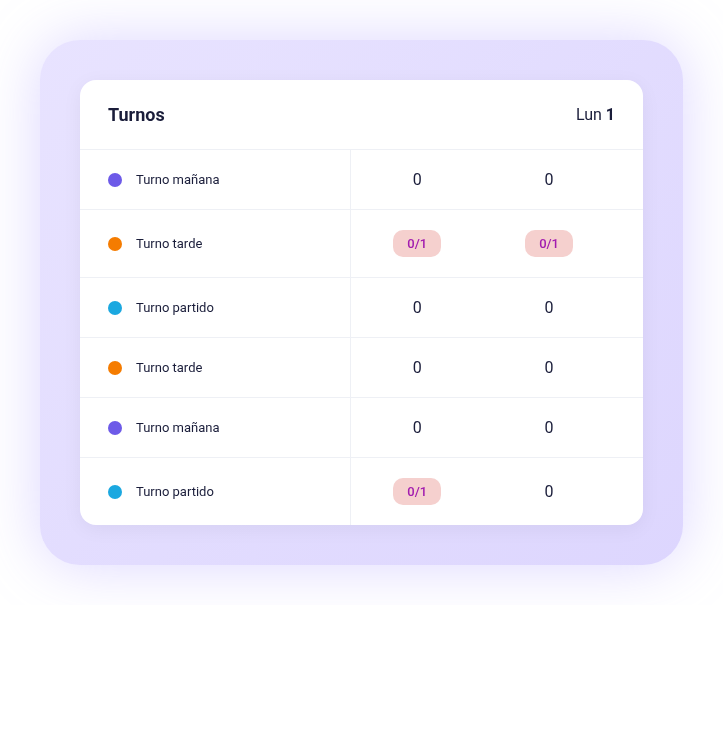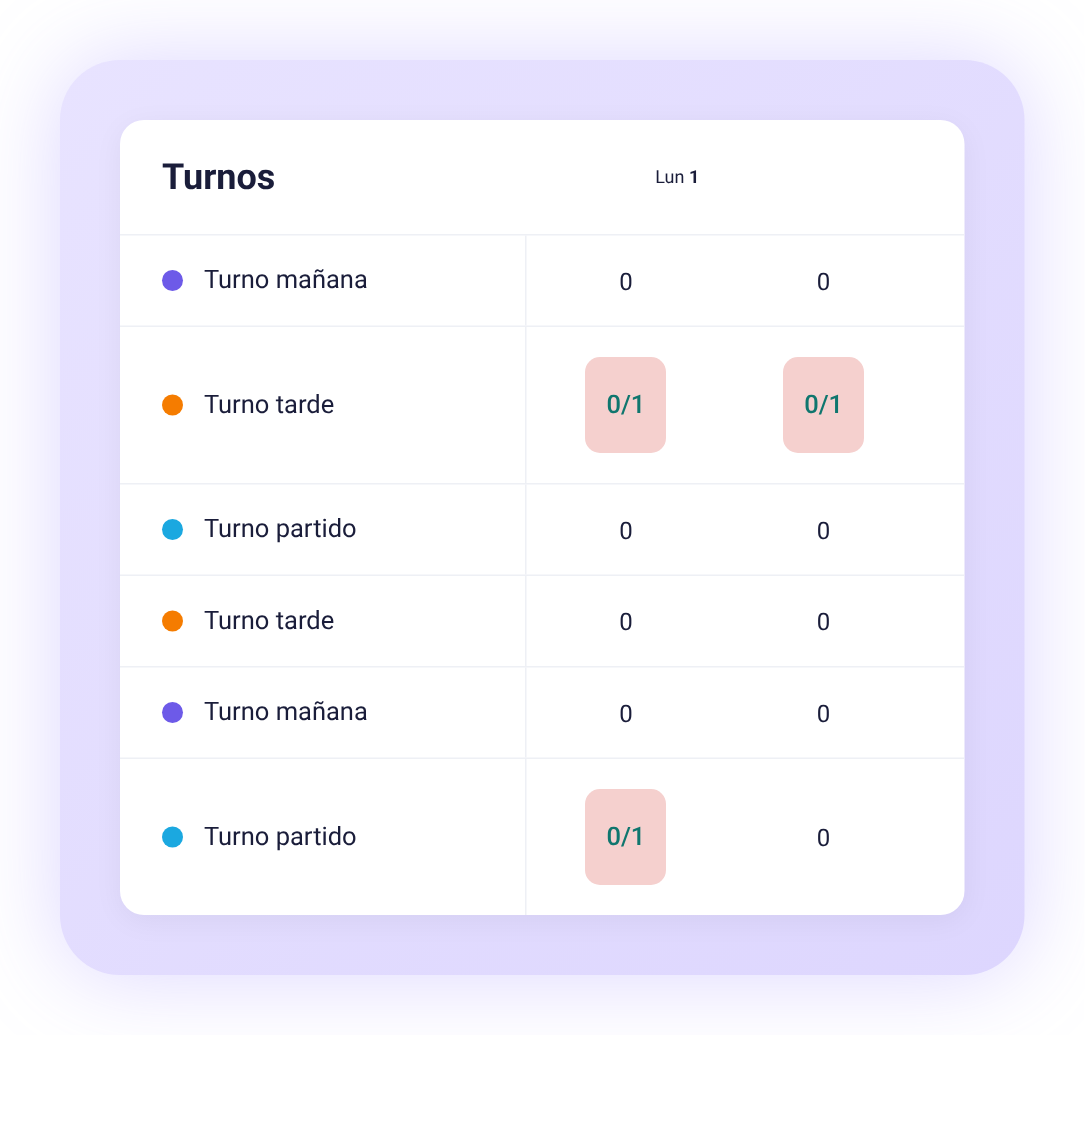--- a/index.html
+++ b/index.html
@@ -33,29 +33,29 @@
     }
     
     .header-row {
       display: flex;
       align-items: center;
       padding: 24px 28px;
     }
     
     .header-title {
       flex: 1.2;
-      font-size: 24px;
+      font-size: 18px;
       font-weight: 700;
       color: #1a1d3a;
     }
     
     .day-col {
       flex: 0.65;
-      text-align: left;
-      font-size: 12px;
+      text-align: right;
+      font-size: 16px;
       color: #1a1d3a;
     }
     
     .day-label {
       font-weight: 400;
     }
     
     .day-num {
       font-weight: 700;
     }
@@ -86,39 +86,39 @@
     }
     
     .dot-icon {
       width: 14px;
       height: 14px;
       border-radius: 50%;
       flex-shrink: 0;
     }
     
     .shift-label {
-      font-size: 17px;
+      font-size: 13px;
       color: #1a1d3a;
       font-weight: 400;
     }
     
     .value-cell {
       flex: 0.65;
       text-align: center;
       font-size: 16px;
       color: #1a1d3a;
     }
     
     .badge {
       display: inline-block;
       background: #f5d0ce;
-      color: #0f766e;
-      padding: 22px 14px;
+      color: #a21caf;
+      padding: 6px 14px;
       border-radius: 10px;
-      font-size: 17px;
+      font-size: 13px;
       font-weight: 500;
     }
   </style>
 </head>
 <body>
 
 <div class="outer-container">
   <div class="card">
     <div class="table">
 

